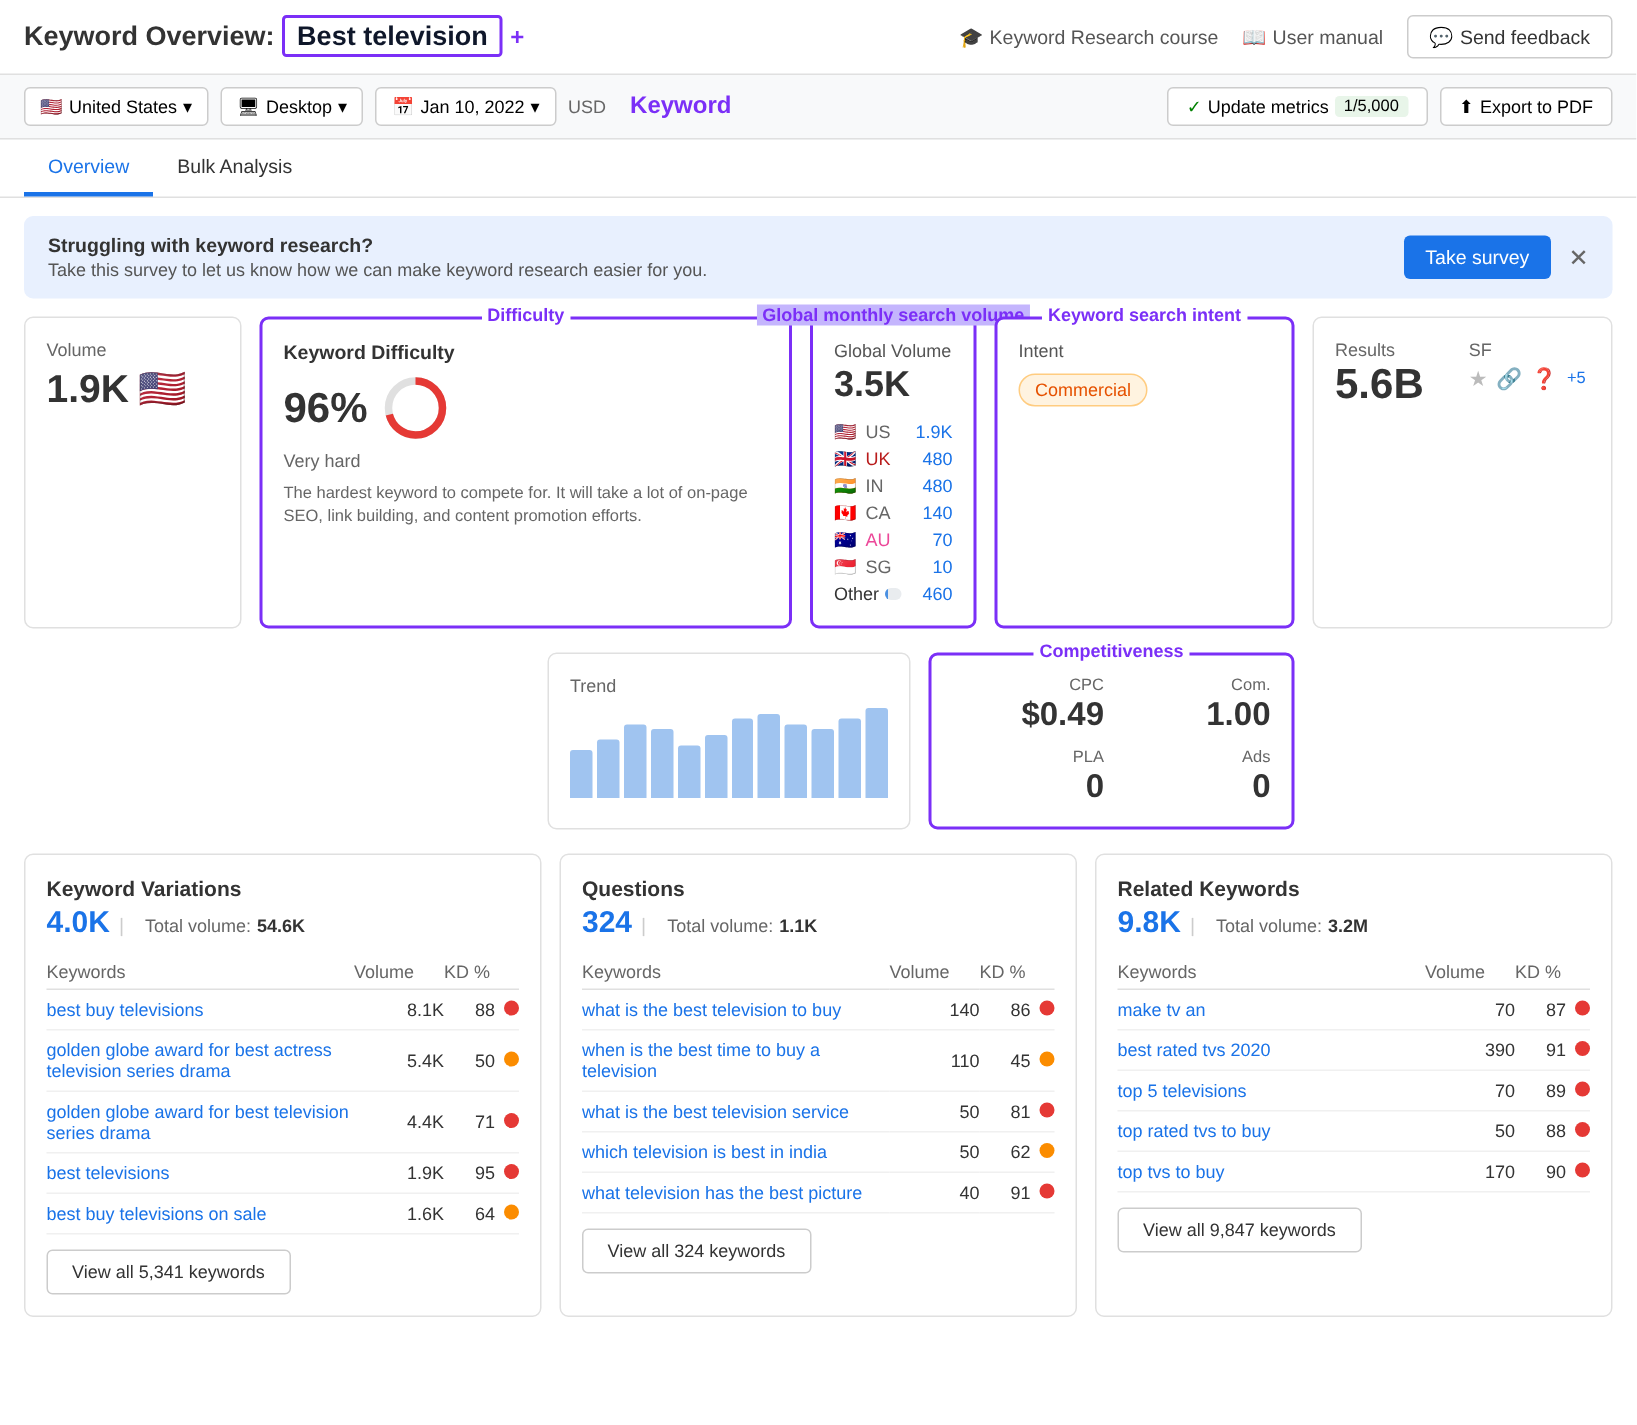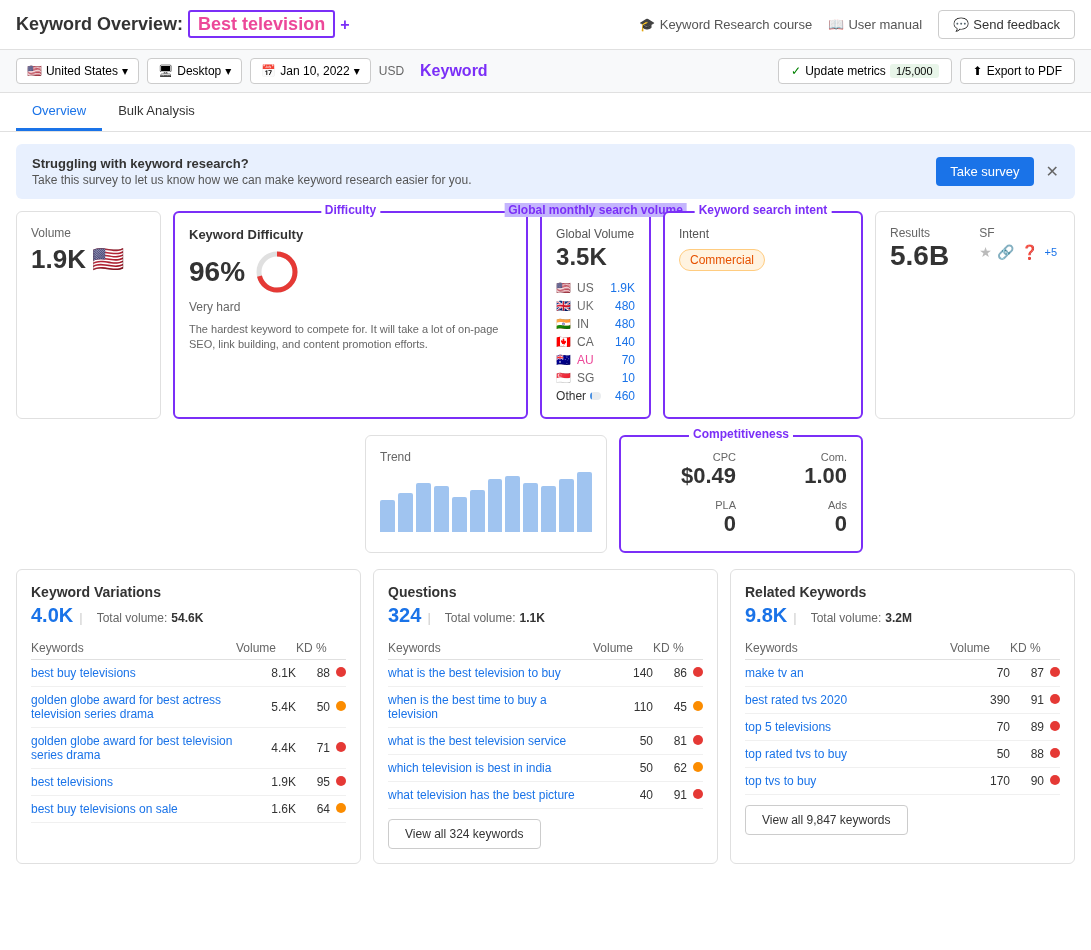--- a/index.html
+++ b/index.html
@@ -2,21 +2,21 @@
 <html><head>
   <meta charset="utf-8">
   <style>
     * { box-sizing: border-box; margin: 0; padding: 0; }
     body { font-family: Arial, sans-serif; font-size: 13px; background: #fff; color: #333; }
 
     
     .header { display: flex; align-items: center; justify-content: space-between; padding: 10px 16px; border-bottom: 1px solid #e0e0e0; }
     .header-left { display: flex; align-items: center; gap: 8px; }
     .header-title { font-size: 18px; font-weight: bold; color: #333; }
-    .keyword-highlight { color: #ec4899; border: 2px solid #7b2ff7; padding: 2px 8px; border-radius: 3px; }
+    .keyword-highlight { color: #0f172a; border: 2px solid #7b2ff7; padding: 2px 8px; border-radius: 3px; }
     .add-icon { color: #7b2ff7; font-size: 16px; cursor: pointer; }
     .header-right { display: flex; align-items: center; gap: 16px; }
     .header-link { color: #555; font-size: 13px; cursor: pointer; text-decoration: none; display: flex; align-items: center; gap: 4px; }
     .send-feedback-btn { background: #fff; border: 1px solid #ccc; padding: 6px 14px; border-radius: 4px; cursor: pointer; font-size: 13px; color: #333; display: flex; align-items: center; gap: 4px; }
 
     
     .toolbar { display: flex; align-items: center; justify-content: space-between; padding: 8px 16px; background: #f8f9fa; border-bottom: 1px solid #e0e0e0; }
     .toolbar-left { display: flex; align-items: center; gap: 8px; }
     .dropdown-btn { background: #fff; border: 1px solid #ccc; padding: 5px 10px; border-radius: 4px; cursor: pointer; font-size: 12px; display: flex; align-items: center; gap: 4px; }
     .keyword-badge { color: #7b2ff7; font-size: 16px; font-weight: bold; margin-left: 8px; }
@@ -246,21 +246,21 @@
           <div class="country-row">
       <span>🇺🇸</span>
       <span style="width:18px;font-size:12px;color:#666;">US</span>
       <div class="country-bar-wrap">
         <div class="country-bar" style="width:75%"></div>
       </div>
       <span class="country-val">1.9K</span>
     </div>
           <div class="country-row">
       <span>🇬🇧</span>
-      <span style="width:18px;font-size:12px;color:#737373;">UK</span>
+      <span style="width:18px;font-size:12px;color:#b91c1c;">UK</span>
       <div class="country-bar-wrap">
         <div class="country-bar" style="width:18%"></div>
       </div>
       <span class="country-val">480</span>
     </div>
           <div class="country-row">
       <span>🇮🇳</span>
       <span style="width:18px;font-size:12px;color:#666;">IN</span>
       <div class="country-bar-wrap">
         <div class="country-bar" style="width:18%"></div>
@@ -414,20 +414,21 @@
       <td>1.9K</td>
       <td>95<span class="kd-dot kd-red"></span></td>
     </tr>
             <tr>
       <td><a class="kw-link">best buy televisions on sale</a></td>
       <td>1.6K</td>
       <td>64<span class="kd-dot kd-orange"></span></td>
     </tr>
           </tbody>
       </table>
+      <button class="view-all-btn">View all 5,341 keywords</button>
     </div>
 
     <div class="questions-section">
       <div class="section-title">Questions</div>
       <div class="section-header-row">
         <span class="section-count">324</span>
         <span class="section-sep">|</span>
         <span class="section-total">Total volume:</span>
         <span class="section-total" style="color:#333; font-weight:bold; margin-left:4px;">1.1K</span>
       </div>

